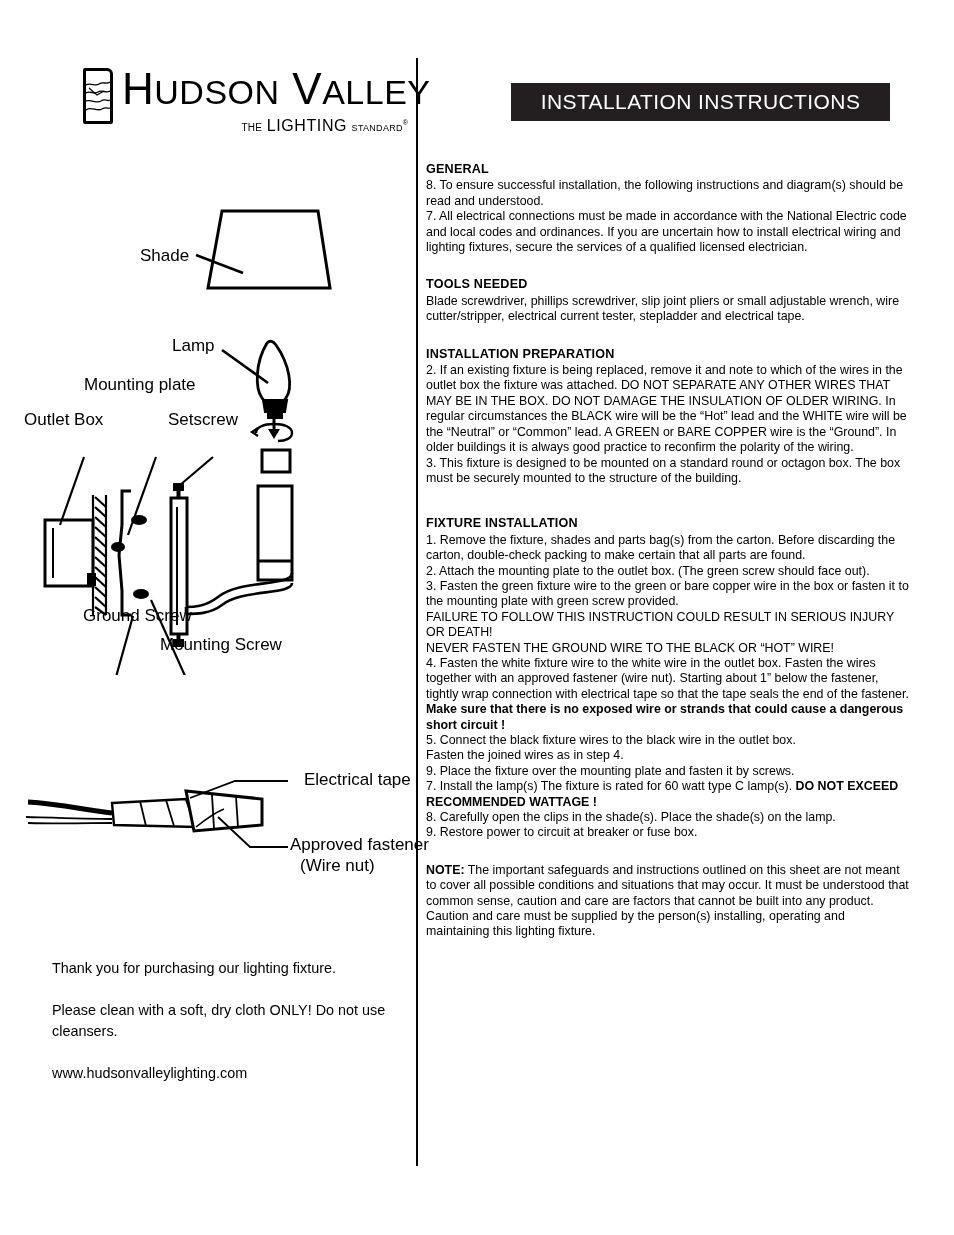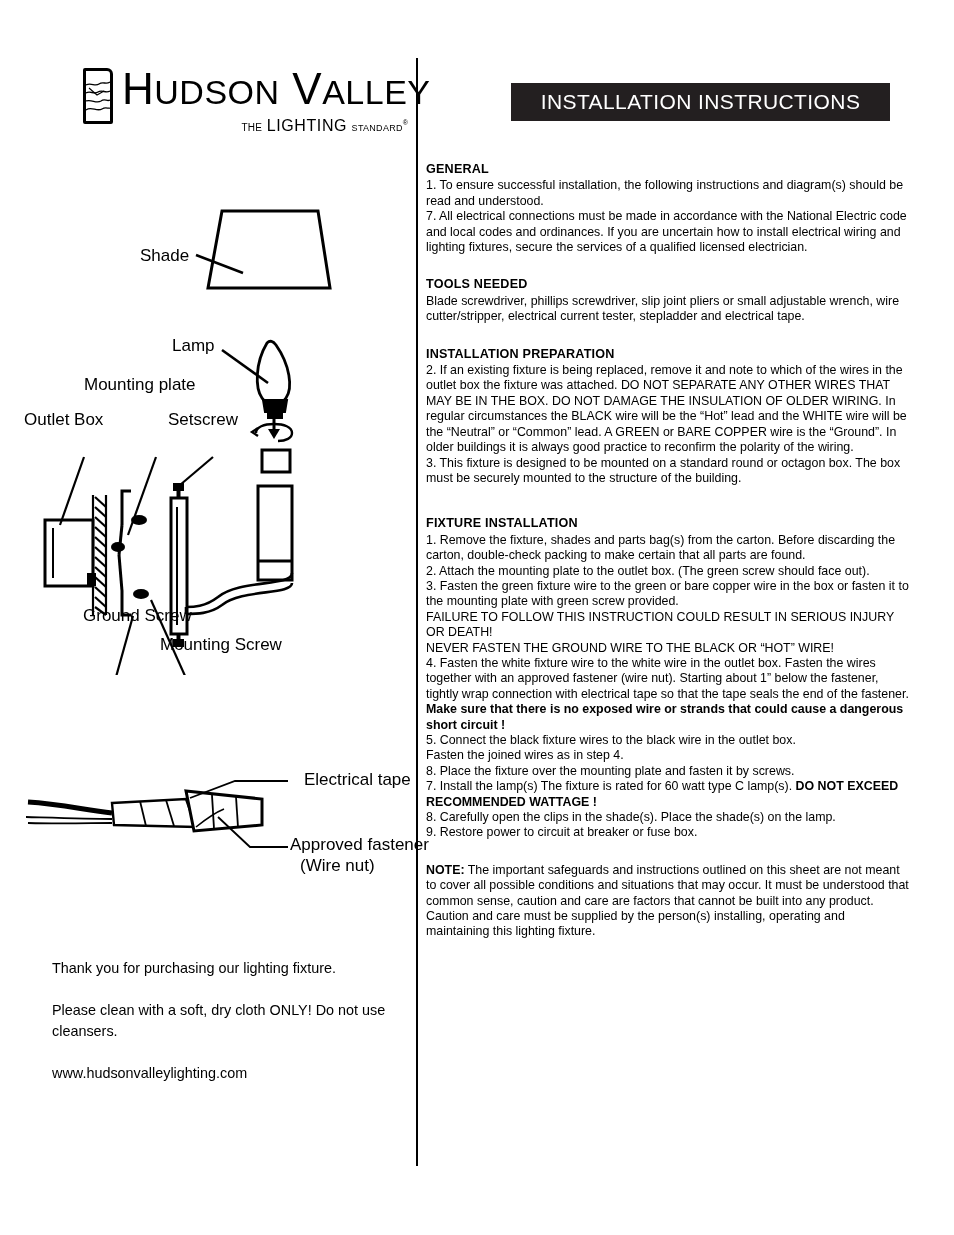--- a/index.html
+++ b/index.html
@@ -286,21 +286,21 @@
   </svg>
   <div class="diagram-label" style="left:304px; top:15px;">Electrical tape</div>
   <div class="diagram-label" style="left:290px; top:80px;">Approved fastener</div>
   <div class="diagram-label" style="left:300px; top:101px;">(Wire nut)</div>
 </div>
 
 <div id="right-column">
 
   <div>
     <div class="sect-head">GENERAL</div>
-    <p class="para">1. To ensure successful installation, the following instructions and diagram(s) should be read and understood.</p>
+    <p class="para">8. To ensure successful installation, the following instructions and diagram(s) should be read and understood.</p>
     <p class="para">7. All electrical connections must be made in accordance with the National Electric code and local codes and ordinances. If you are uncertain how to install electrical wiring and lighting fixtures, secure the services of a qualified licensed electrician.</p>
   </div>
 
   <div class="gap-md"></div>
 
   <div>
     <div class="sect-head">TOOLS NEEDED</div>
     <p class="para">Blade screwdriver, phillips screwdriver, slip joint pliers or small adjustable wrench, wire cutter/stripper, electrical current tester, stepladder and electrical tape.</p>
   </div>
 
@@ -317,21 +317,21 @@
   <div>
     <div class="sect-head">FIXTURE INSTALLATION</div>
     <p class="para">1. Remove the fixture, shades and parts bag(s) from the carton. Before discarding the carton, double-check packing to make certain that all parts are found.</p>
     <p class="para">2. Attach the mounting plate to the outlet box.  (The green screw should face out).</p>
     <p class="para">3. Fasten the green fixture wire to the green or bare copper wire in the box or fasten it to the mounting plate with green screw provided.</p>
     <p class="para">FAILURE TO FOLLOW THIS INSTRUCTION COULD RESULT IN SERIOUS INJURY OR DEATH!</p>
     <p class="para">NEVER FASTEN THE GROUND WIRE TO THE BLACK OR “HOT” WIRE!</p>
     <p class="para"><span>4. Fasten the white fixture wire to the white wire in the outlet box. Fasten the wires together with an approved fastener (wire nut). Starting about 1” below the fastener, tightly wrap connection with electrical tape so that the tape seals the end of the fastener. </span><b>Make sure that there is no exposed wire or strands that could cause a dangerous short circuit !</b></p>
     <p class="para">5. Connect the black fixture wires to the black wire in the outlet box.</p>
     <p class="para">Fasten the joined wires as in step 4.</p>
-    <p class="para">8. Place the fixture over the mounting plate and fasten it by screws.</p>
+    <p class="para">9. Place the fixture over the mounting plate and fasten it by screws.</p>
     <p class="para"><span>7. Install the lamp(s) The fixture is rated for 60 watt type C lamp(s). </span><b>DO NOT EXCEED RECOMMENDED WATTAGE !</b></p>
     <p class="para">8. Carefully open the clips in the shade(s). Place the shade(s) on the lamp.</p>
     <p class="para">9. Restore power to circuit at breaker or fuse box.</p>
   </div>
 
   <div class="gap-md"></div>
 
   <div>
     <p class="para"><b>NOTE:</b><span> The important safeguards and instructions outlined on this sheet are not meant to cover all possible conditions and situations that may occur. It must be understood that common sense, caution and care are factors that cannot be built into any product. Caution and care must be supplied by the person(s) installing, operating and maintaining this lighting fixture.</span></p>
   </div>

